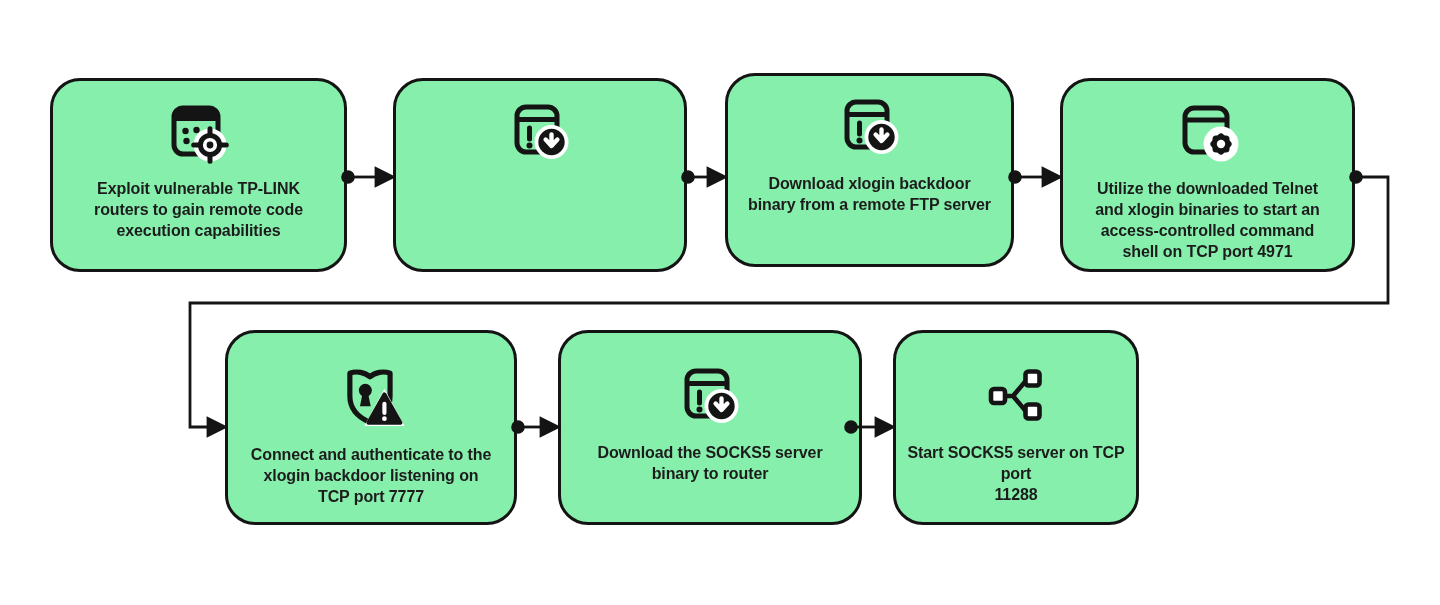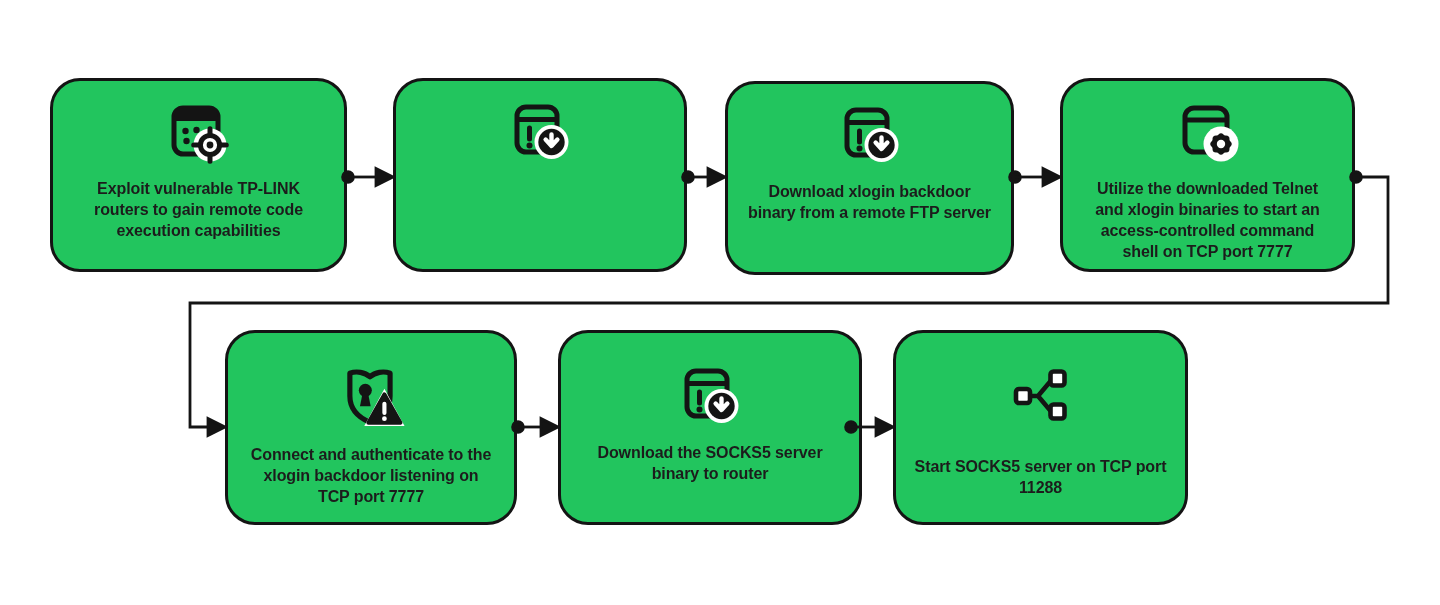--- a/index.html
+++ b/index.html
@@ -8,21 +8,21 @@
     width:1440px;height:605px;
     background:#ffffff;
     font-family:"Liberation Sans","DejaVu Sans",sans-serif;
     overflow:hidden;
   }
   .node{
     position:absolute;
     box-sizing:border-box;
     border:3px solid #141414;
     border-radius:30px;
-    background:#22c55e;
+    background:#86efac;
     display:flex;
     flex-direction:column;
     align-items:center;
     z-index:2;
   }
   .node.row1{padding-top:19px;}
   .node.row2{padding-top:31px;}
   .node .icon{flex:0 0 auto;}
   .node .label{
     margin-top:10px;
@@ -30,25 +30,25 @@
     font-weight:600;
     line-height:21px;
     color:#1c1c1c;
     text-align:center;
     white-space:pre-line;
     letter-spacing:-0.1px;
   }
   
   #n1{left:50px;  top:78px;  width:297px; height:194px;}
   #n2{left:393px; top:78px;  width:294px; height:194px;}
-  #n3{left:725px; top:81px;  width:289px; height:194px;}
+  #n3{left:725px; top:73px;  width:289px; height:194px;}
   #n4{left:1060px;top:78px;  width:295px; height:194px;}
   #n5{left:225px; top:330px; width:292px; height:195px;}
   #n6{left:558px; top:330px; width:304px; height:195px;}
-  #n7{left:893px; top:330px; width:295px; height:195px;gap:14px;}
+  #n7{left:893px; top:330px; width:246px; height:195px;}
   #connector-layer{
     position:absolute;left:0;top:0;width:1440px;height:605px;
     z-index:3;pointer-events:none;
   }
 </style>
 </head>
 <body>
 
 <div id="canvas">
 
@@ -146,21 +146,21 @@
           <rect x="36.5" y="35.5" width="17" height="17" rx="3.5"></rect>
           <rect x="36.5" y="35.5" width="17" height="17" rx="3.5" transform="rotate(45 45 44)"></rect>
           <circle cx="45" cy="44" r="8.5"></circle>
         </g>
         <circle cx="45" cy="44" r="4.2" fill="#ffffff"></circle>
       </svg>
     </span>
     <div class="label">Utilize the downloaded Telnet
 and xlogin binaries to start an
 access-controlled command
-shell on TCP port 7777</div>
+shell on TCP port 4971</div>
   </div>
 
   <div class="node row2" id="n5">
     <span class="icon">
       <svg width="68" height="66" viewBox="0 0 64 64">
         <path d="M31 12.5 C26 8 18 6.5 11.5 9 V31 C11.5 43 19 51.5 31 56.5 C43 51.5 50.5 43 50.5 31 V9 C44 6.5 36 8 31 12.5 Z" fill="none" stroke="#141414" stroke-width="5" stroke-linejoin="round"></path>
         <circle cx="26.5" cy="25.5" r="6.3" fill="#141414"></circle>
         <path d="M23.8 28.5 L21.3 41 H31.7 L29.2 28.5 Z" fill="#141414"></path>
         <path d="M45 24 L64.5 60 H25.5 Z" fill="#ffffff"></path>
         <path d="M45 29.5 L60.5 57 H29.5 Z" fill="#141414" stroke="#141414" stroke-width="4" stroke-linejoin="round"></path>

